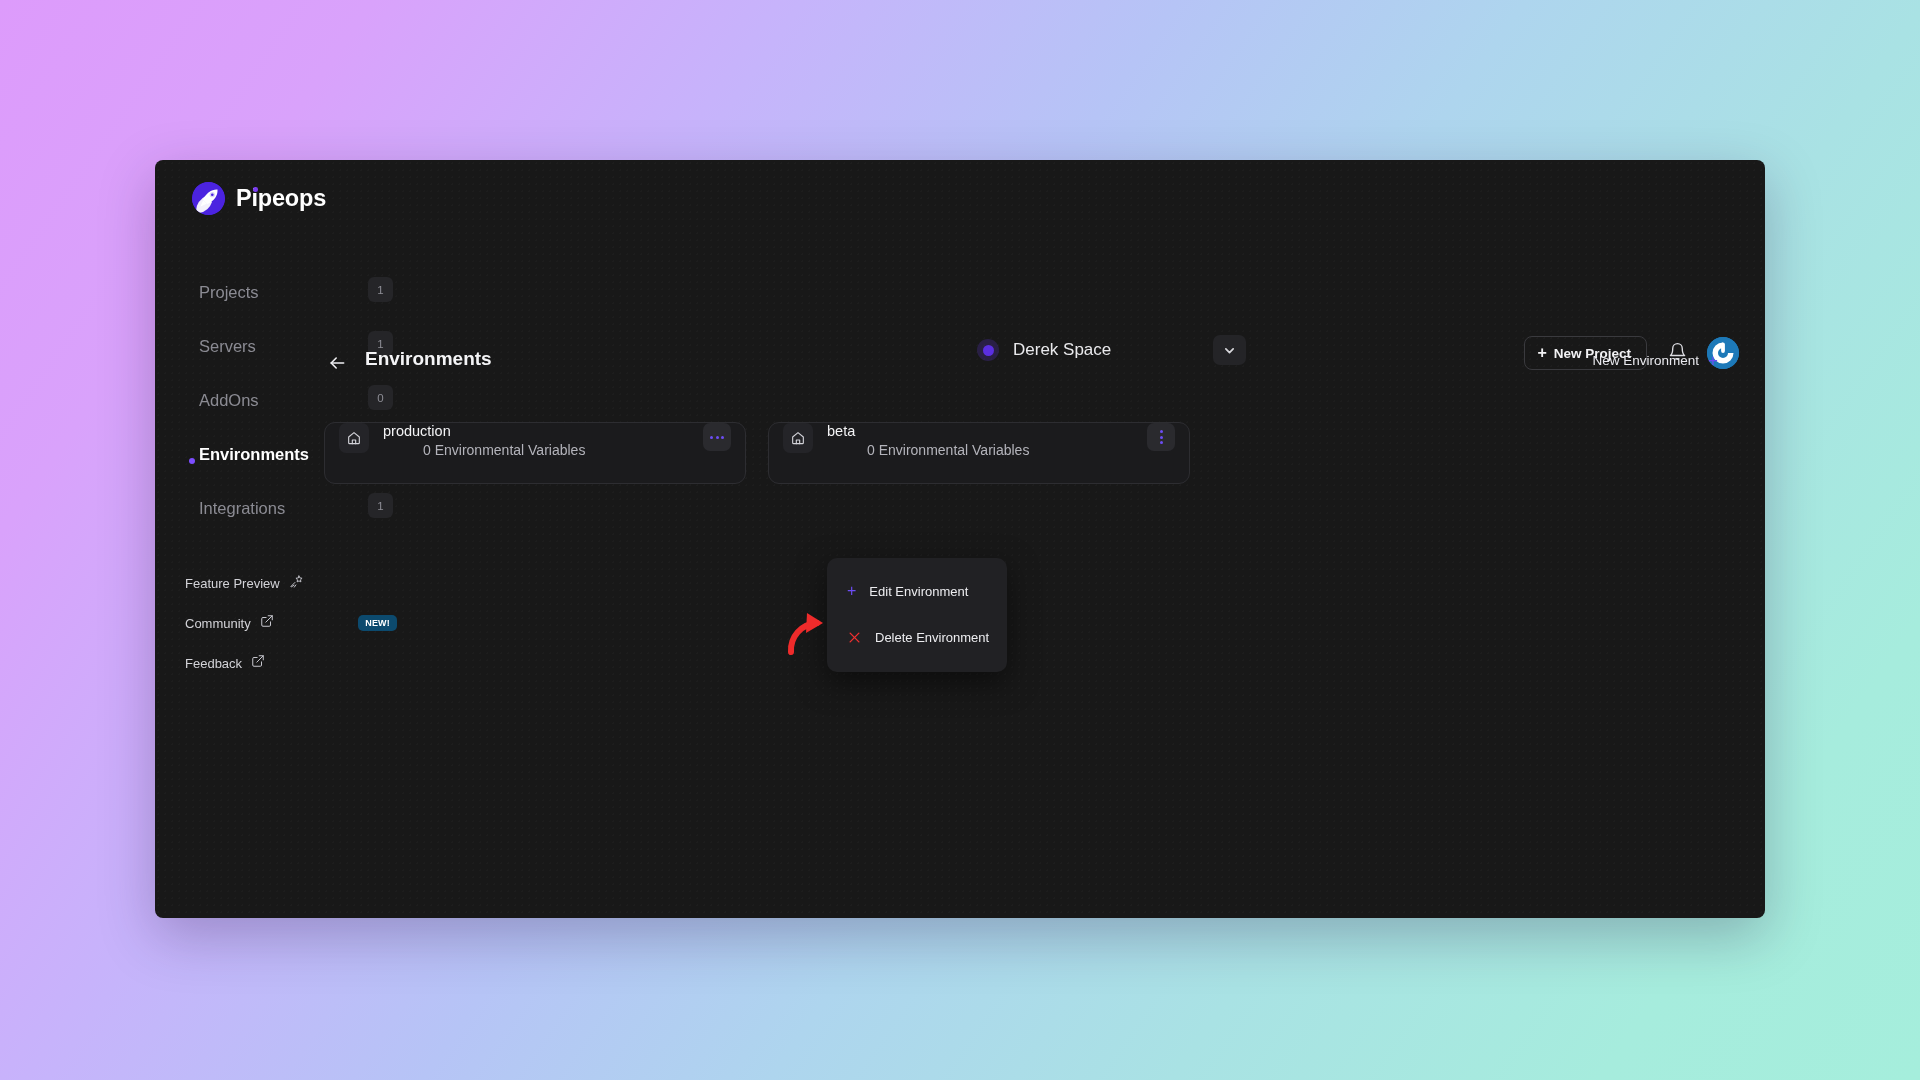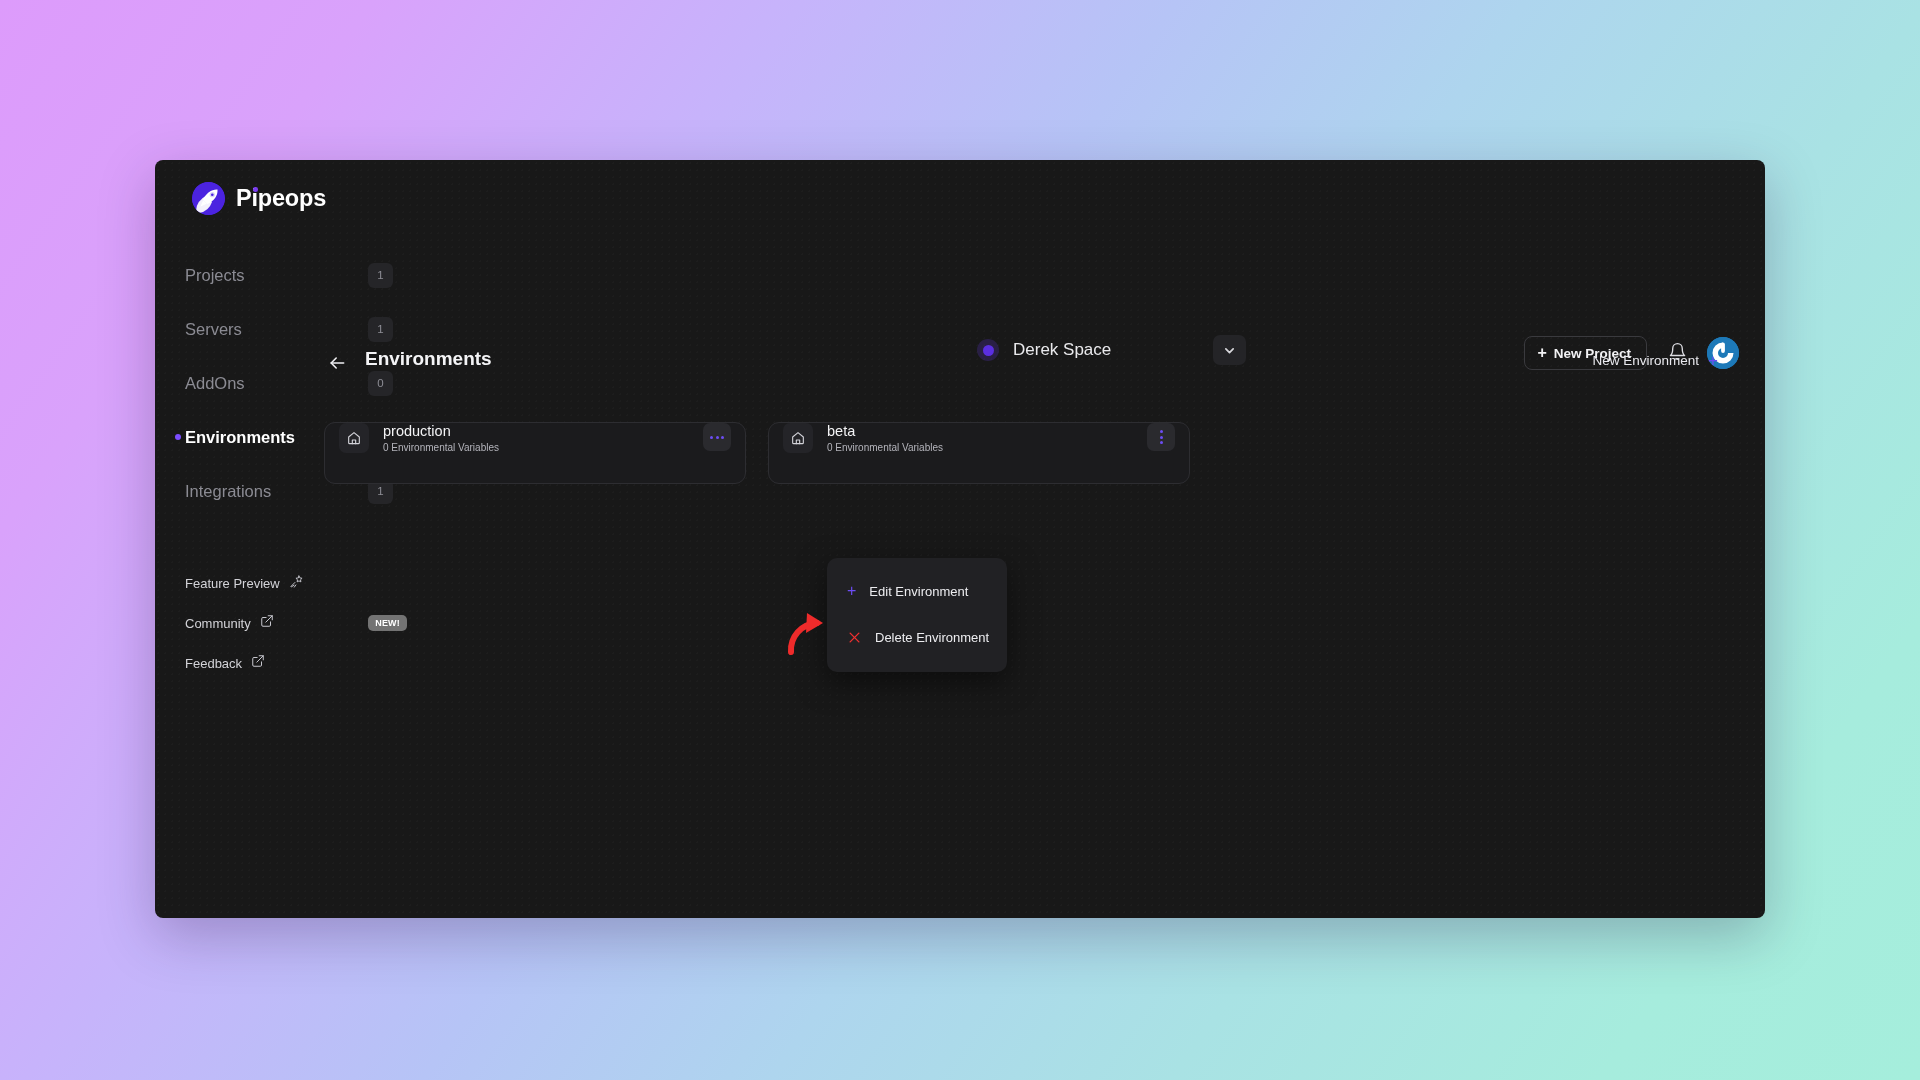--- a/index.html
+++ b/index.html
@@ -162,23 +162,23 @@
   .sidebar {
     position: absolute;
     left: 0; top: 78px;
     width: 268px;
     height: calc(100% - 78px);
     padding-top: 10px;
   }
   .nav-item {
     position: relative;
     height: 54px;
-    margin: 0 30px 0 30px;
-    display: flex;
-    align-items: center;
+    margin: 0 30px 0 44px;
+    display: flex;
+    align-items: flex-end;
     cursor: pointer;
   }
   .nav-bullet {
     position: absolute;
     left: -10px;
     width: 6px; height: 6px;
     border-radius: 50%;
     background: #7c4dff;
     opacity: 0;
   }
@@ -196,34 +196,34 @@
     background: #252528;
     color: #8d8d95;
     font-size: 11.5px;
     display: flex; align-items: center; justify-content: center;
   }
 
   .nav-divider { height: 45px; }
 
   .link-item {
     height: 40px;
-    margin: 0 16px 0 30px;
+    margin: 0 26px 0 30px;
     display: flex;
     align-items: center;
     gap: 9px;
     cursor: pointer;
   }
   .link-label {
     font-size: 13px;
     color: #d3d3d8;
     font-weight: 400;
   }
   .badge-new {
     margin-left: auto;
-    background: #737373;
+    background: #0c4a6e;
     color: #ffffff;
     font-size: 9px;
     font-weight: 700;
     padding: 3px 7px;
     border-radius: 5px;
     letter-spacing: 0.2px;
   }
   .back-arrow {
     position: absolute;
     left: 171px;
@@ -276,21 +276,21 @@
   .env-icon {
     width: 30px; height: 30px;
     border-radius: 7px;
     background: #242428;
     display: flex; align-items: center; justify-content: center;
     margin-right: 14px;
     flex: none;
   }
   .env-texts { display: flex; flex-direction: column; gap: 3px; }
   .env-name { font-size: 14.5px; color: #f3f3f5; font-weight: 500; }
-  .env-sub { font-size: 10px; color: #b4b4bb; }
+  .env-sub { font-size: 14px; color: #b4b4bb; margin-left: 40px; }
   .env-menu-btn {
     margin-left: auto;
     width: 28px; height: 28px;
     border-radius: 7px;
     background: #2a2a2e;
     display: flex; align-items: center; justify-content: center;
     gap: 2.5px;
     cursor: pointer;
     border: none;
   }

